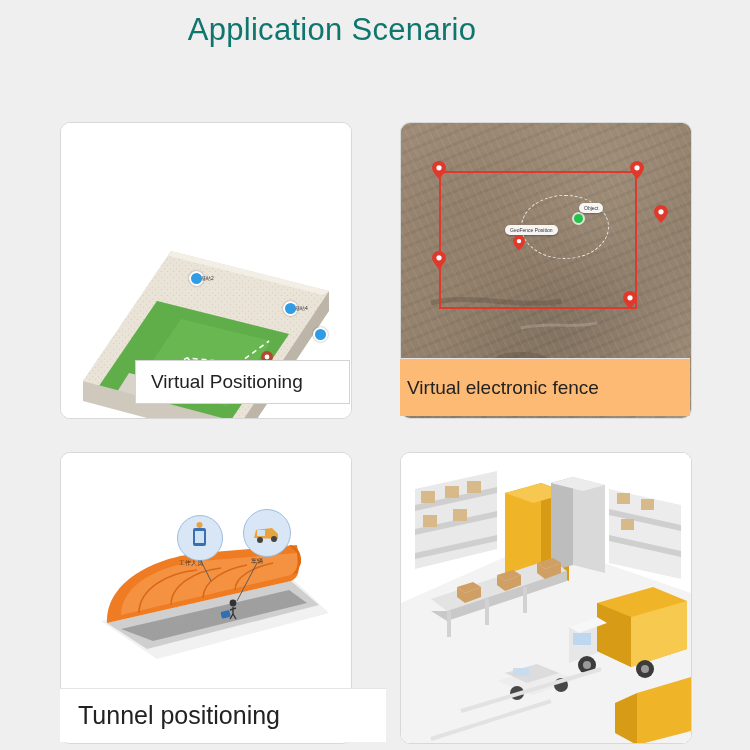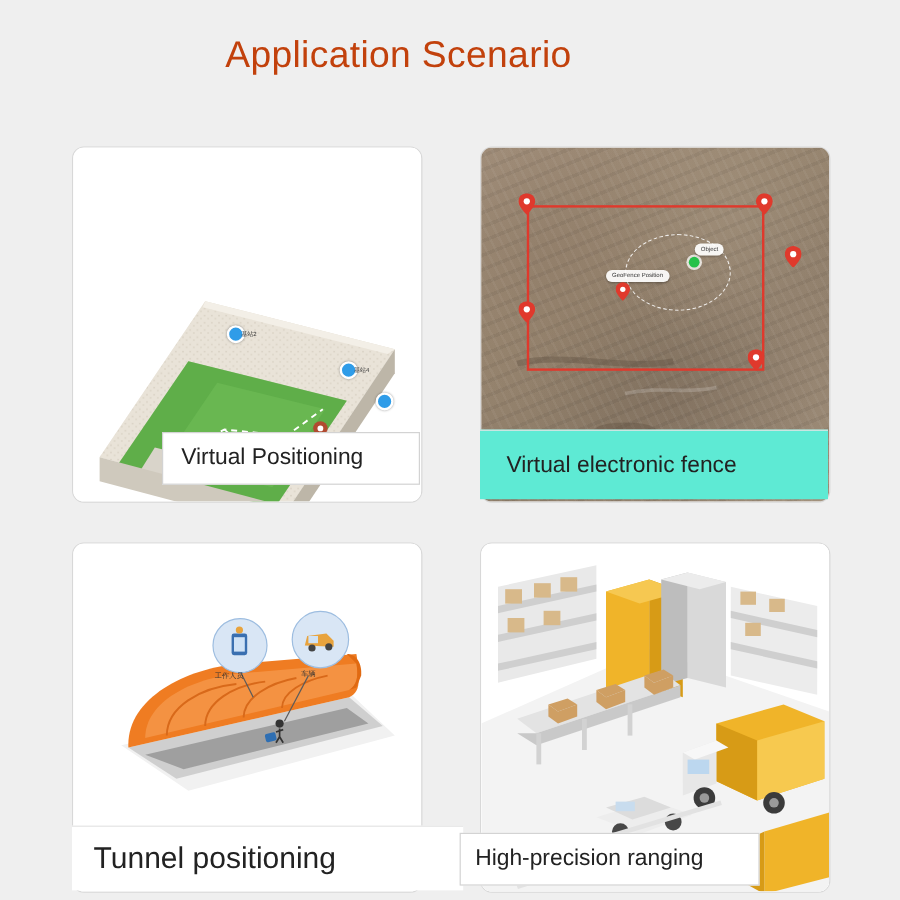--- a/index.html
+++ b/index.html
@@ -14,26 +14,26 @@
     overflow: hidden;
     position: relative;
   }
   #page {
     position: relative;
     width: 750px;
     height: 750px;
   }
   .page-title {
     position: absolute;
-    top: 28px;
+    top: 12px;
     left: 0;
     width: 664px;
     text-align: center;
     font-size: 31px;
-    color: #c2410c;
+    color: #0f766e;
     font-family: "Liberation Sans", sans-serif;
     letter-spacing: 0.3px;
   }
 
   
   .card {
     position: absolute;
     background: #fff;
     border: 1px solid #d8d8d8;
     border-radius: 10px;
@@ -59,23 +59,23 @@
   #card1 { left: 60px; top: 122px; width: 290px; height: 295px; }
   #cap1 {
     left: 135px; top: 360px; width: 215px; height: 44px;
     font-size: 19px; padding-left: 15px; z-index: 5;
   }
 
   
   #card2 { left: 400px; top: 122px; width: 290px; height: 295px; }
   #cap2 {
     left: 400px; top: 358px; width: 290px; height: 58px;
-    font-size: 19px; padding-left: 22px; z-index: 5;
+    font-size: 19px; padding-left: 7px; z-index: 5;
     border:none;
-    background:#5eead4;
+    background:#fdba74;
     border-top:1px solid #e4e4e4;
   }
 
   
   #card3 { left: 60px; top: 452px; width: 290px; height: 290px; }
   #cap3 {
     left: 60px; top: 688px; width: 326px; height: 54px;
     font-size: 25px; padding-left: 18px; z-index: 5;
     border:none; background:#fff; border-top:1px solid #e4e4e4;
   }
@@ -401,15 +401,14 @@
             <polygon points="236,240 290,224 290,278 236,292" fill="#f0b429"></polygon>
             <polygon points="236,240 236,292 214,280 214,250" fill="#d79b16"></polygon>
           </g>
 
           <path d="M60,258 L200,216" stroke="#e2e2e2" stroke-width="4" fill="none"></path>
           <path d="M30,286 L150,248" stroke="#e2e2e2" stroke-width="4" fill="none"></path>
         </svg>
       </div>
     </div>
   </div>
-  <div class="caption" id="cap4">High-precision ranging</div>
 
 </div>
 
 </body></html>

